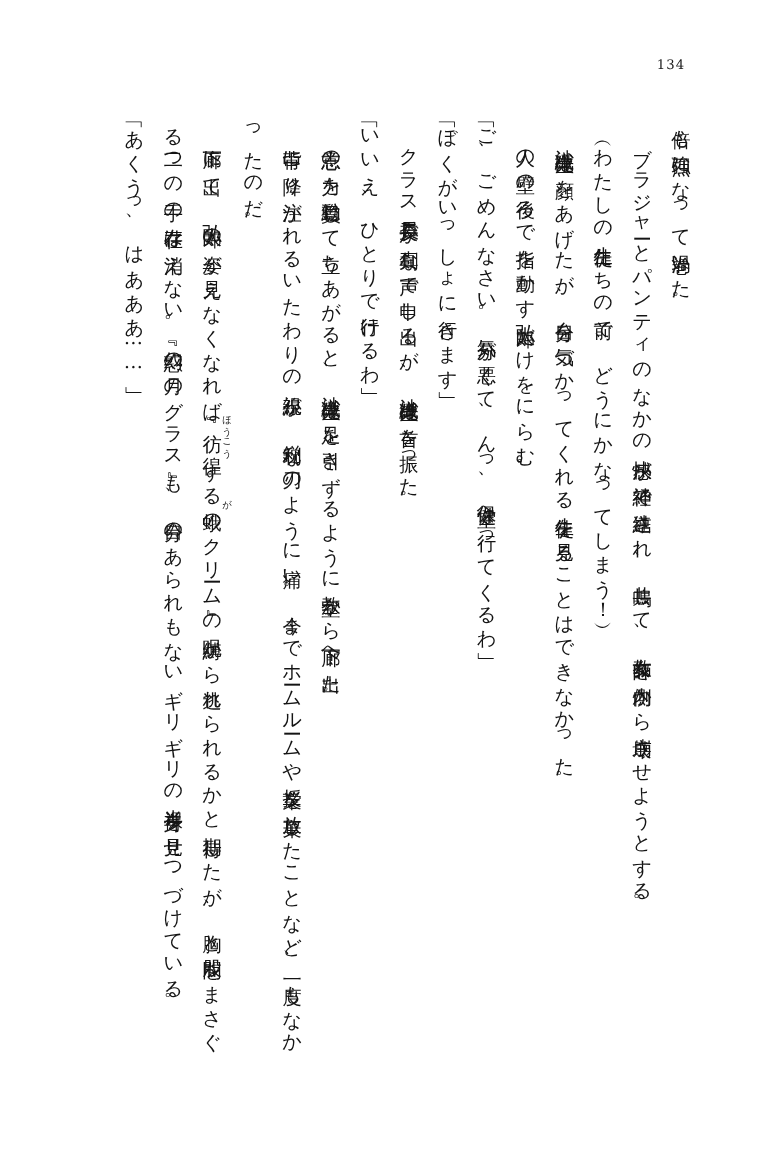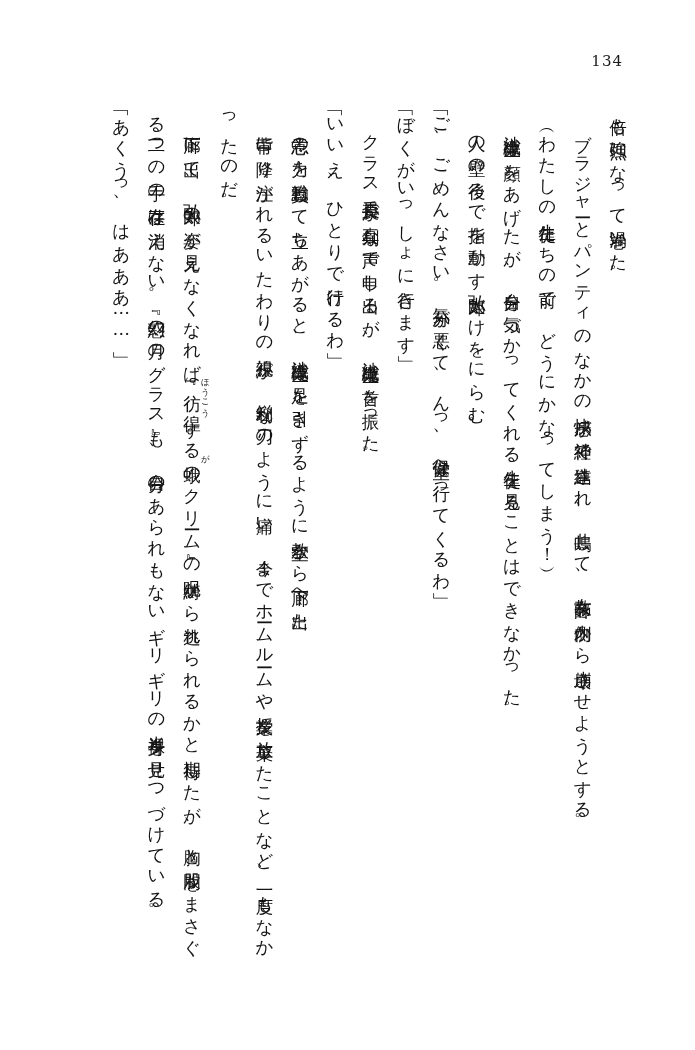--- a/index.html
+++ b/index.html
@@ -14,21 +14,21 @@
     position: relative;
     width: 695px;
     height: 1050px;
     background: #ffffff;
     overflow: hidden;
   }
   .page-number {
     position: absolute;
     top: 52px;
     right: 72px;
-    font-size: 15px;
+    font-size: 12px;
     letter-spacing: 1px;
     color: #1a1a1a;
     font-family: "DejaVu Serif", "Liberation Serif", serif;
   }
   .body-text {
     position: absolute;
     top: 104px;
     left: 60px;
     right: 60px;
     height: 845px;

